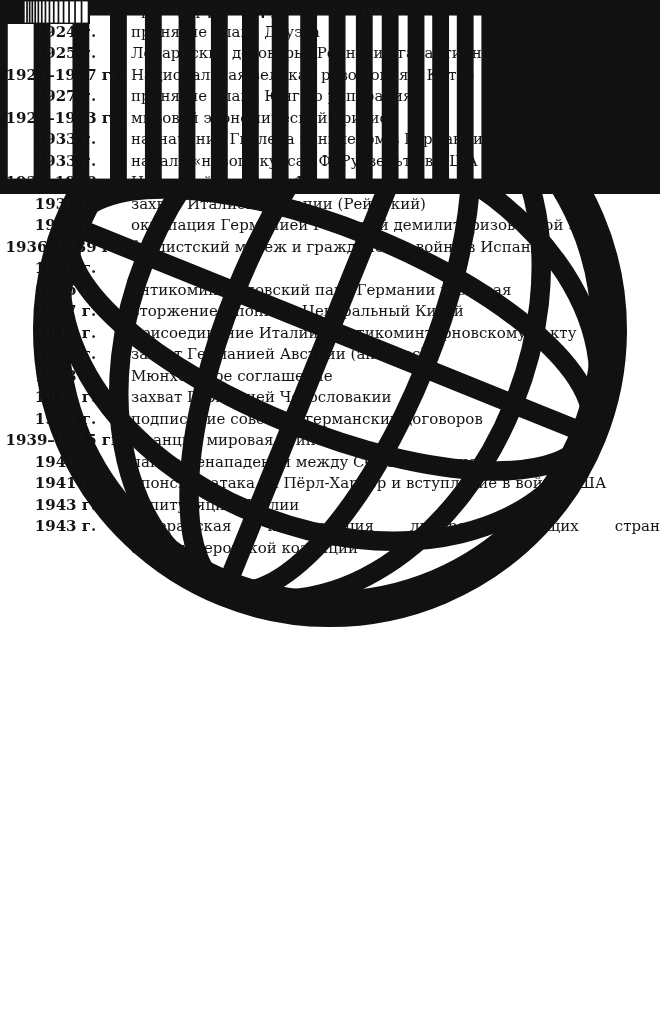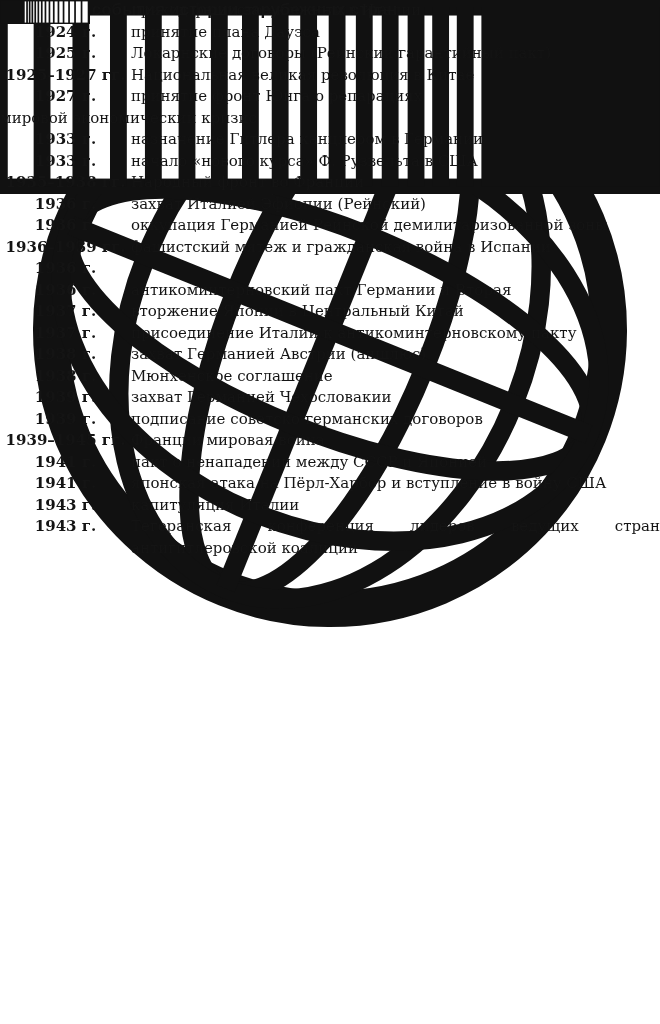--- a/index.html
+++ b/index.html
@@ -147,24 +147,25 @@
     <div class="desc">Локарнские договоры (Рейнский гарантийный пакт)</div>
   </div>
 
   <div class="row">
     <div class="year">1925–1927 гг.</div>
     <div class="desc">Национальная великая революция в Китае</div>
   </div>
 
   <div class="row">
     <div class="year">1927 г.</div>
-    <div class="desc">принятие фронт Юнга о репарациях</div>
-  </div>
-
-  <div class="row">
+    <div class="desc">принятие плана Юнга о репарациях</div>
+  </div>
+
+  <div class="row">
+    <div class="year">1929–1933 гг.</div>
     <div class="desc">мировой экономический кризис</div>
   </div>
 
   <div class="row">
     <div class="year">1933 г.</div>
     <div class="desc">назначение Гитлера канцлером в Германии</div>
   </div>
 
   <div class="row">
     <div class="year">1933 г.</div>

